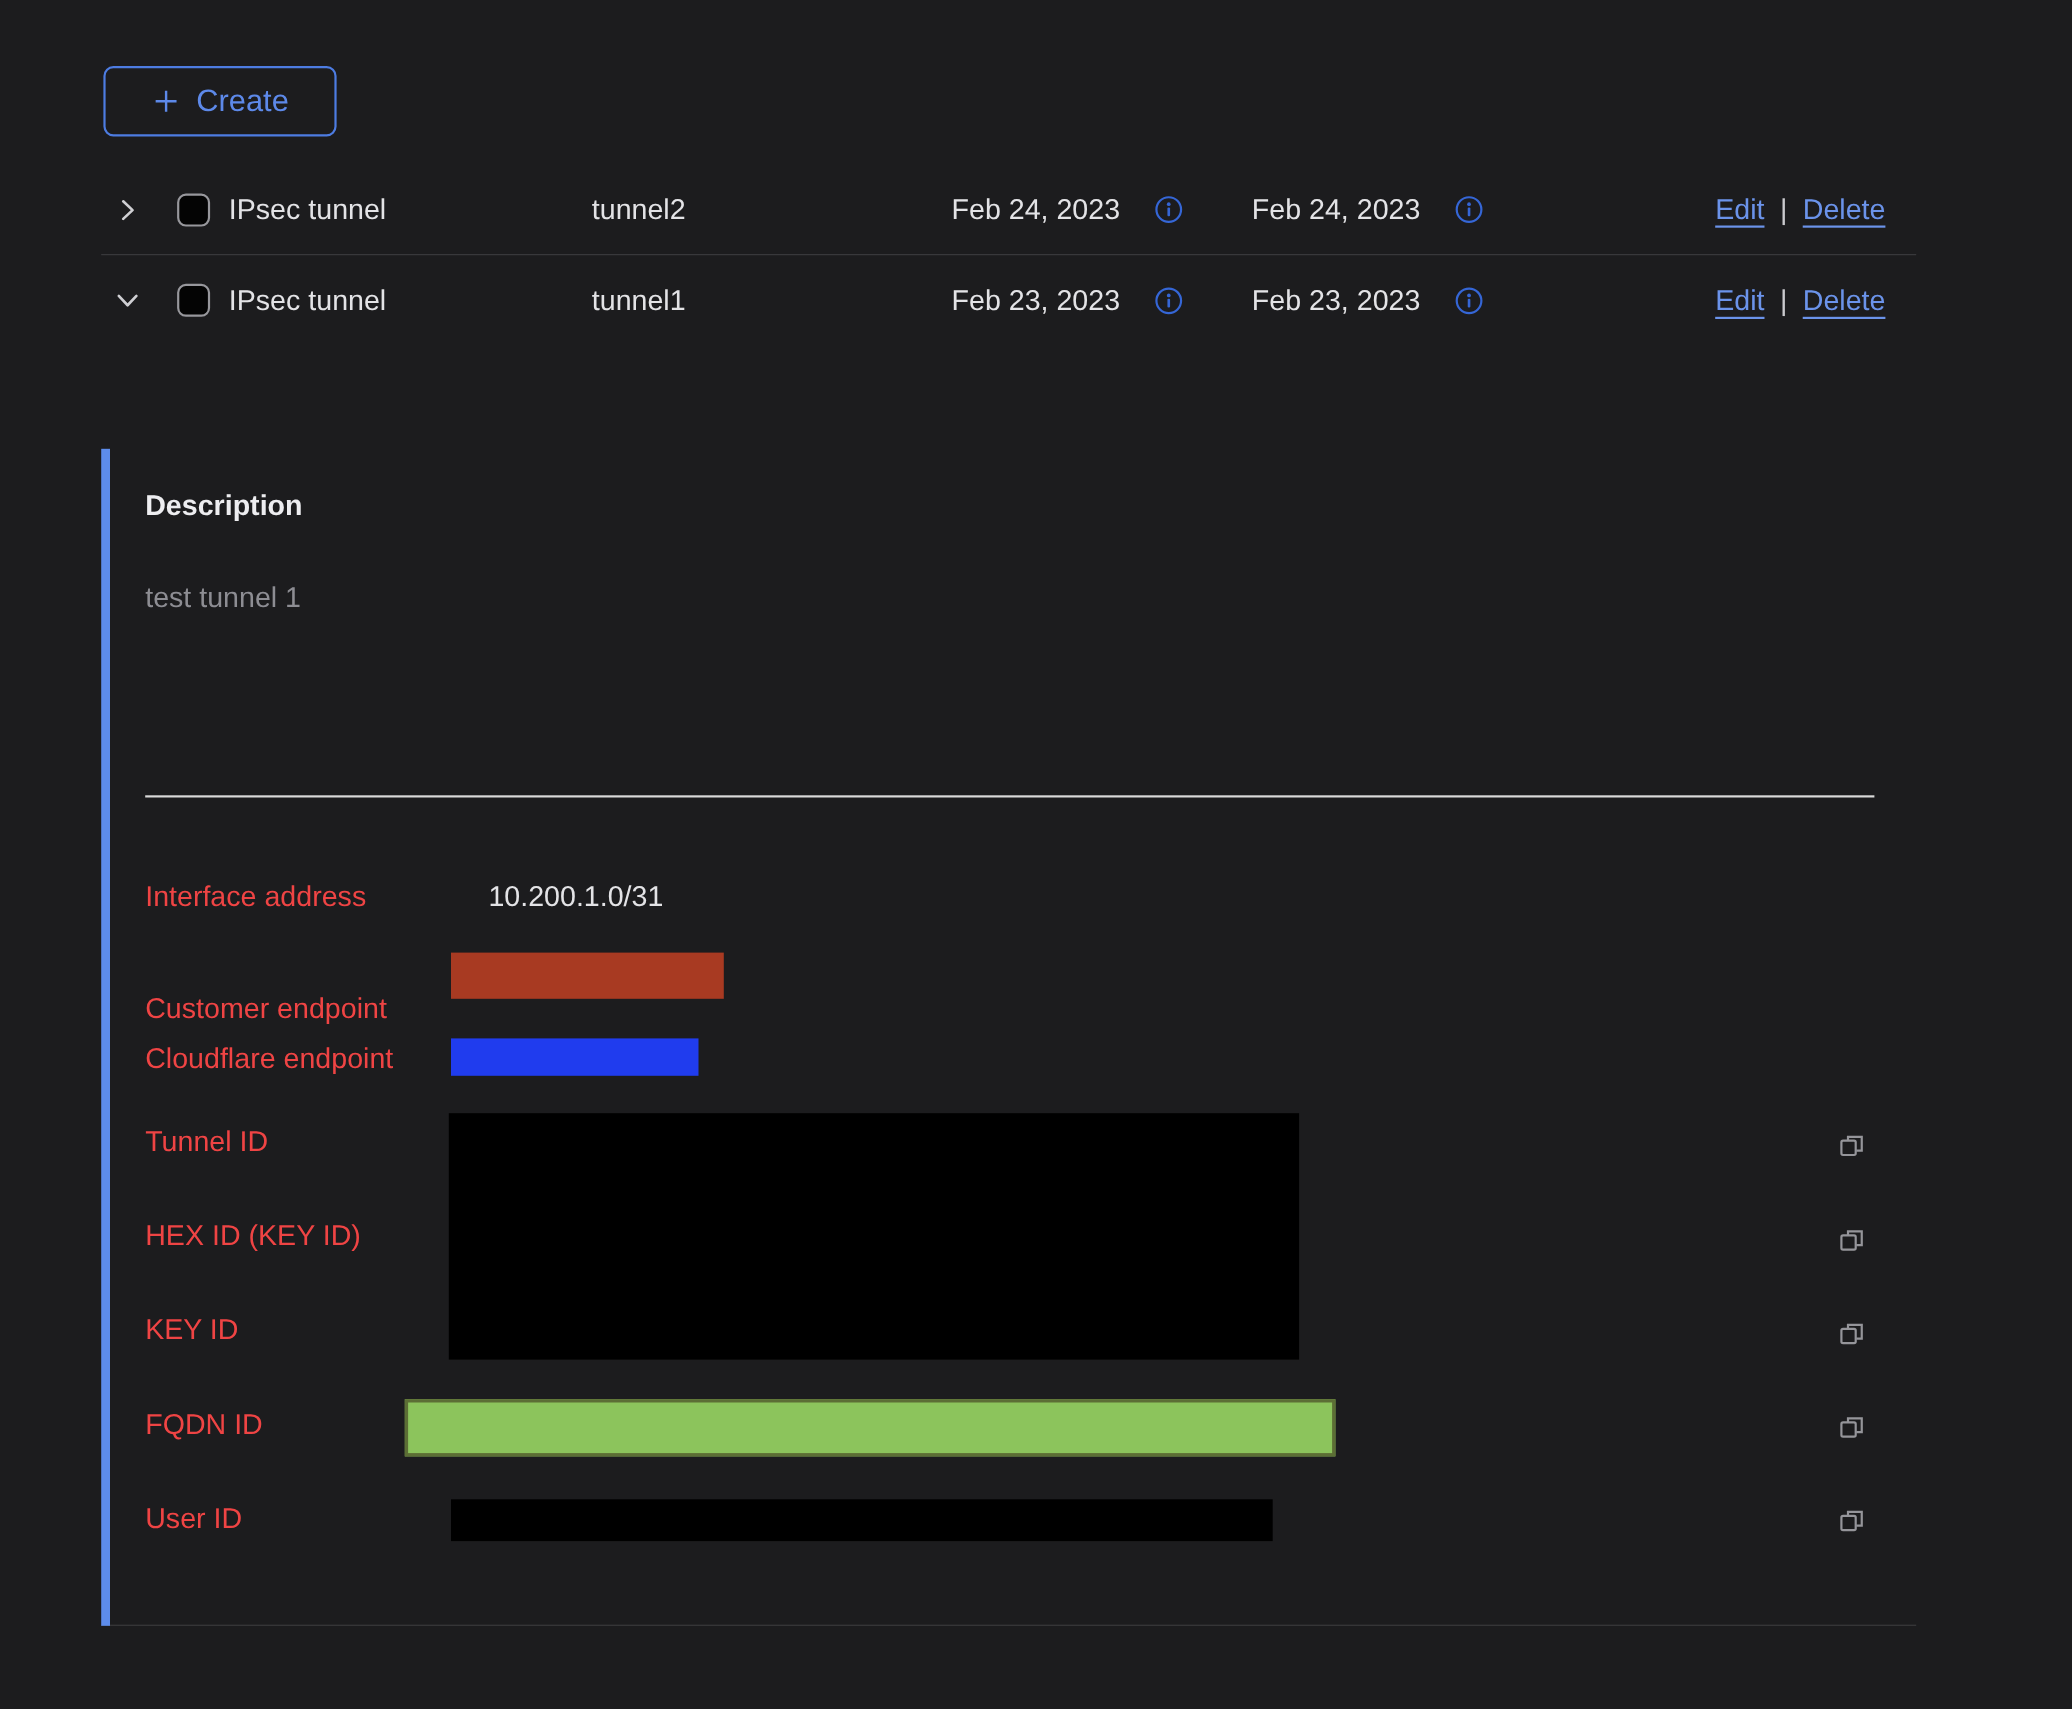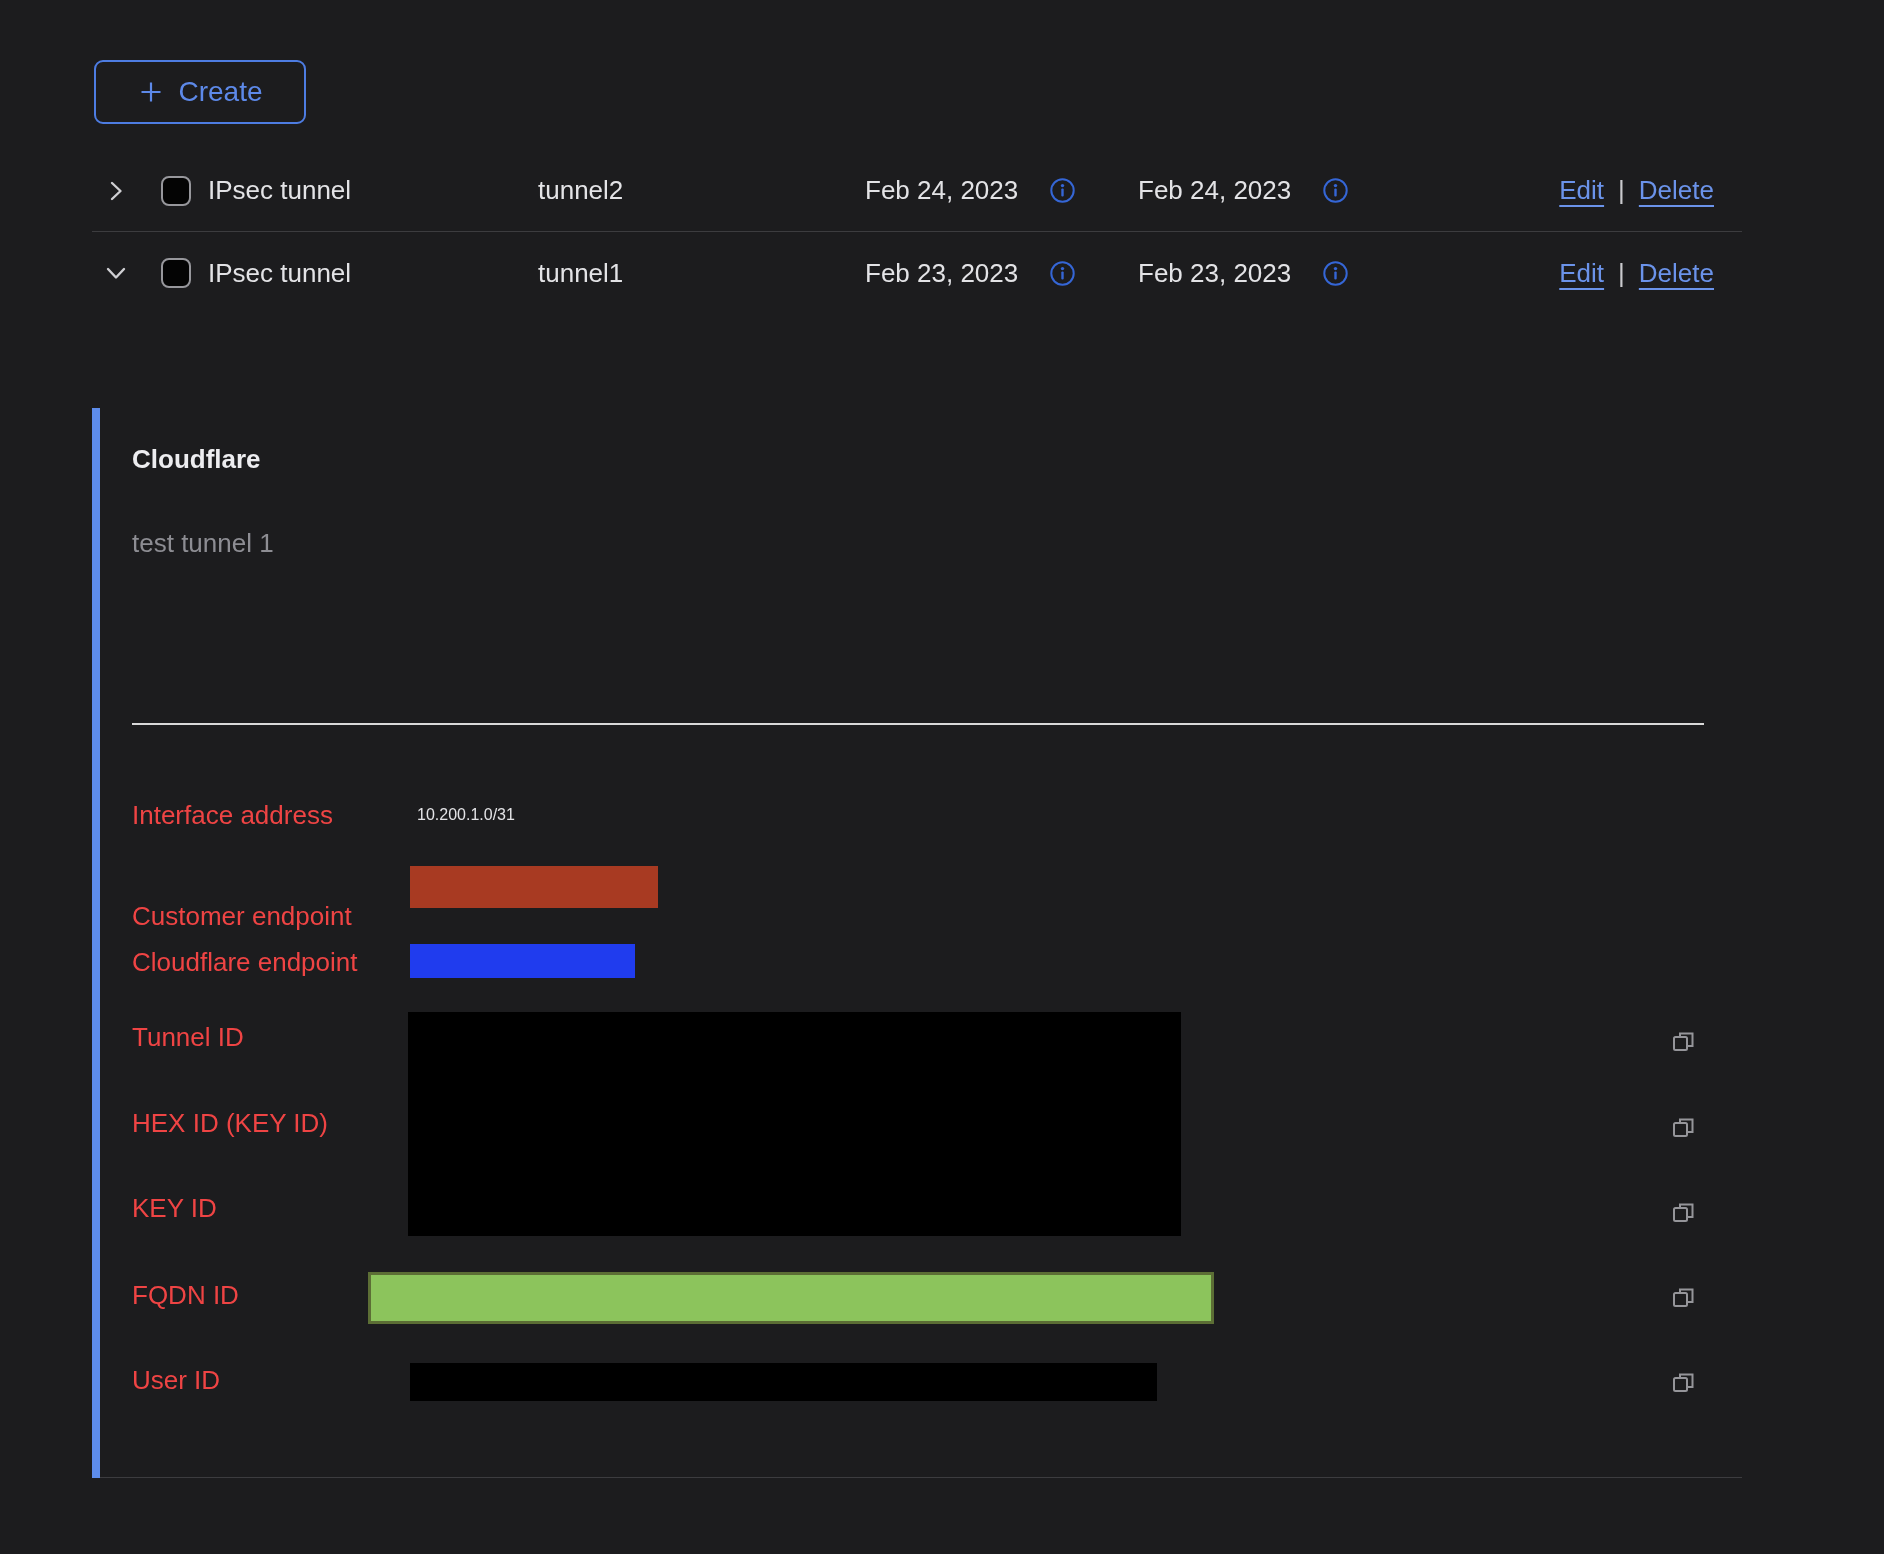--- a/index.html
+++ b/index.html
@@ -62,21 +62,21 @@
   .desc-value { left:40px; top:119px; font-size:26px; color:#8d8d93; line-height:32px; }
 
   .health-btn {
     left:40px; top:191px; width:316px; height:62px;
     background:transparent; border:2px solid #4d7ce2; border-radius:9px;
     color:#5d89e9; font-size:26px; font-family:inherit; cursor:pointer;
   }
   .divider { left:40px; top:315px; width:1572px; height:2px; background:#d9d9d9; }
 
   .kv-label { left:40px; font-size:26px; color:#ef4444; line-height:32px; }
-  .kv-value { left:325px; font-size:16px; color:#e3e3e6; line-height:32px; }
+  .kv-value { left:352px; font-size:26px; color:#e3e3e6; line-height:32px; }
   .lbl-interface { top:391px; } .val-interface { top:391px; }
   .lbl-customer  { top:464px;margin-top:28px; }
   .lbl-cloudflare{ top:538px; }
   .lbl-tunnelid  { top:613px; }
   .lbl-hexid     { top:699px; }
   .lbl-keyid     { top:784px; }
   .lbl-fqdn      { top:871px; }
   .lbl-userid    { top:956px; }
 
   .redact { display:block; }
@@ -183,21 +183,21 @@
       <span class="link">Edit</span>
       <span class="pipe">|</span>
       <span class="link">Delete</span>
     </div>
   </div>
 </div>
 
 <div class="panel">
   <div class="panel-bar"></div>
 
-  <div class="desc-label">Cloudflare</div>
+  <div class="desc-label">Description</div>
   <div class="desc-value">test tunnel 1</div>
 
 
   <div class="divider"></div>
 
   <div class="kv-label lbl-interface">Interface address</div>
   <div class="kv-value val-interface">10.200.1.0/31</div>
 
   <div class="kv-label lbl-customer">Customer endpoint</div>
   <div class="redact redact-red"></div>

